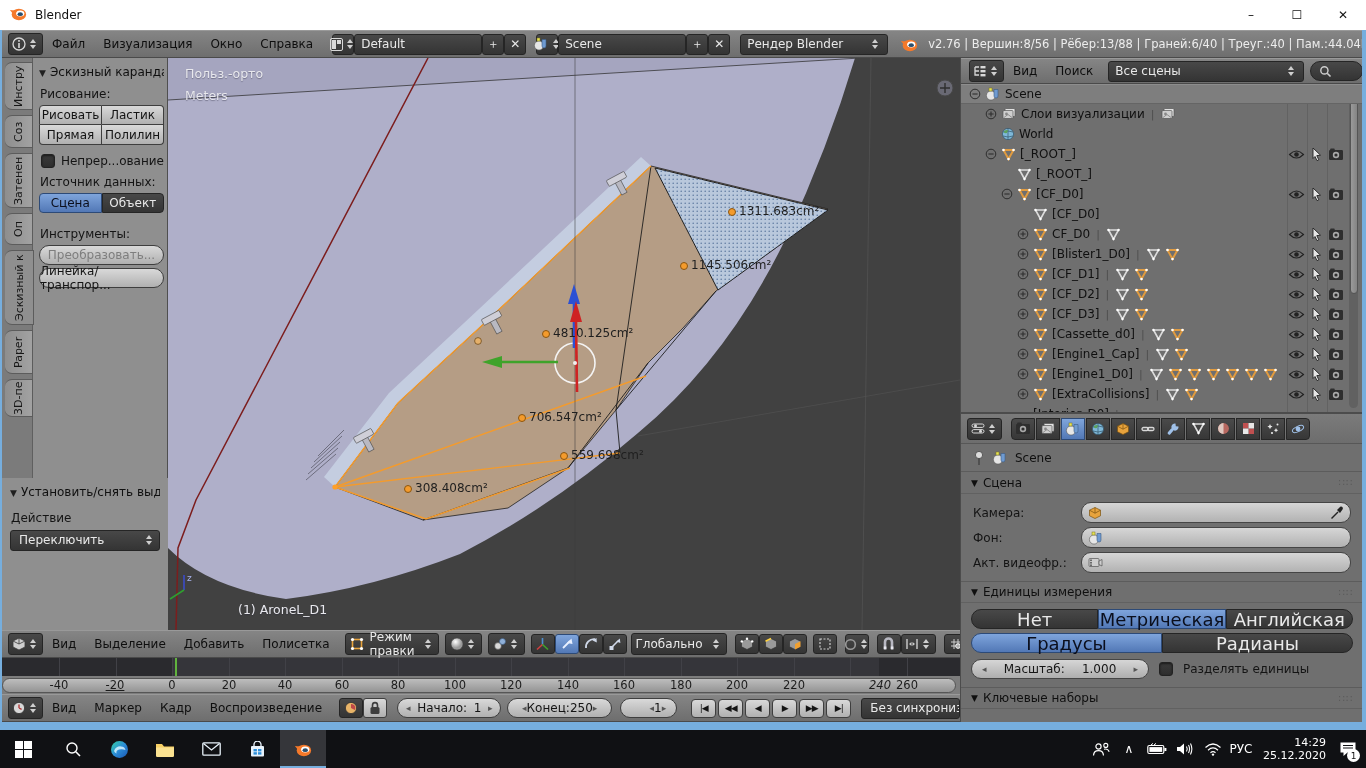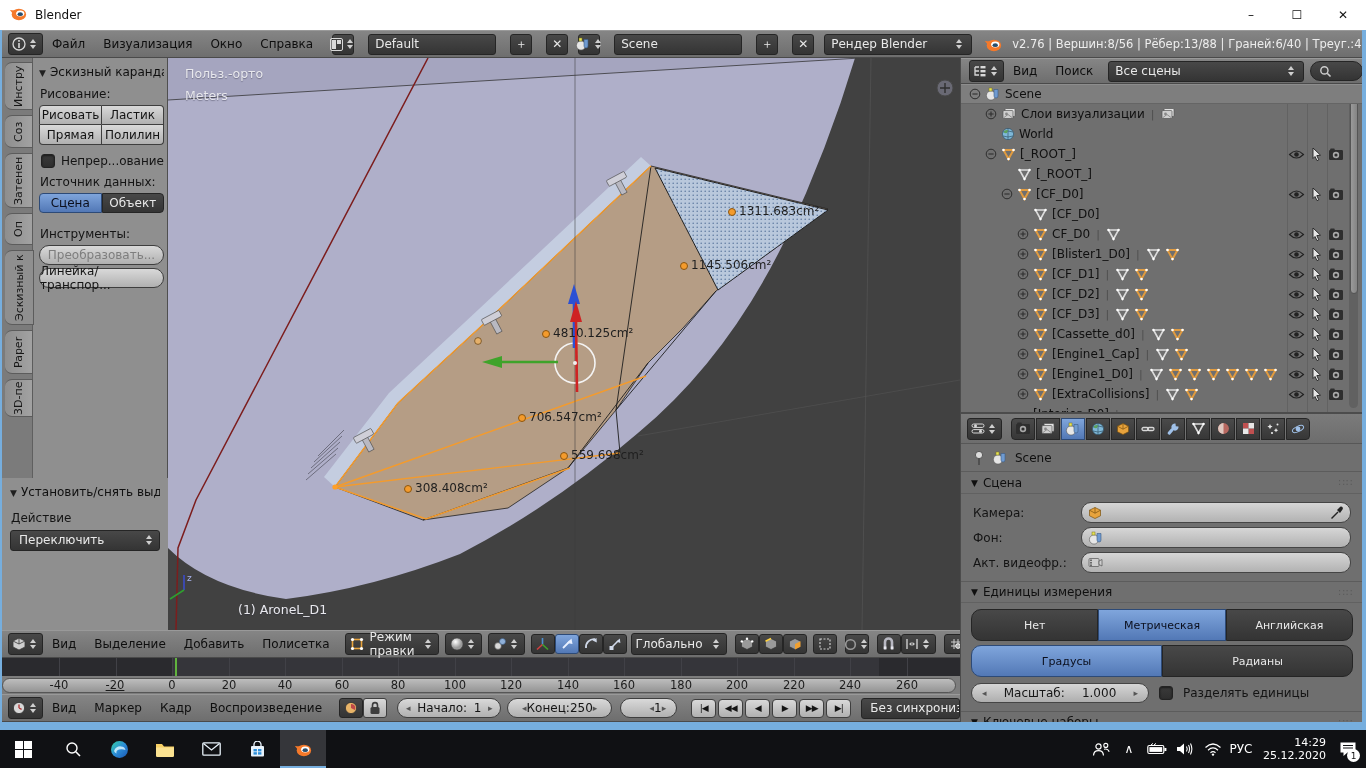--- a/index.html
+++ b/index.html
@@ -28,21 +28,21 @@
   .blue  { background:linear-gradient(#7fa5dc,#5278b6); border:1px solid #2d4a77; color:#0b0f1d; }
   .ud { display:inline-flex; flex-direction:column; gap:2px; margin:0 3px 0 4px; }
   .ud i { width:0; height:0; border-left:3.5px solid transparent; border-right:3.5px solid transparent; }
   .ud i.u { border-bottom:4px solid #cfcfcf; } .ud i.d { border-top:4px solid #cfcfcf; }
   .ebtn { height:22px; padding:0 3px; }
   svg.ic { display:block; }
 
   
   .infobar { position:absolute; left:0; top:30px; width:1366px; height:28px; display:flex; align-items:center; }
   .infobar .stats { font-size:11.5px; color:#ededed; margin-left:10px; white-space:nowrap; overflow:hidden; }
-  .grp { display:inline-flex; align-items:flex-start; gap:14px; margin-left:10px; }
+  .grp { display:inline-flex; align-items:flex-start; gap:0; margin-left:10px; }
   .fld { height:21px; padding:0 6px; min-width:128px; }
   .sq { width:22px; height:21px; justify-content:center; }
 
   
   .toolshelf { position:absolute; left:2px; top:58px; width:166px; height:572px; background:#8f8f8f; border-right:1px solid #4f4f4f; }
   .tabcol { position:absolute; left:0; top:0; width:31px; height:420px; background:#7b7b7b; border-right:1px solid #5f5f5f; }
   .vtab { position:absolute; left:3px; width:28px; background:linear-gradient(90deg,#a2a2a2,#8e8e8e); border:1px solid #5c5c5c; border-right:none; border-radius:7px 0 0 7px; color:#161616; font-size:11px; display:flex; align-items:center; justify-content:center; writing-mode:vertical-rl; transform:rotate(180deg); border-radius:0 7px 7px 0; }
   .vtab.act { background:#8f8f8f; left:3px; width:29px; }
   .shelfbody { position:absolute; left:32px; top:0; width:134px; height:420px; padding:4px 4px 0 5px; }
   .phdr { font-size:12px; color:#101010; margin:3px 0 8px 0; white-space:nowrap; overflow:hidden; }
@@ -101,21 +101,21 @@
   .ptab.first { border-radius:4px 0 0 4px; } .ptab.last { border-radius:0 4px 4px 0; }
   .ptab.on { background:linear-gradient(#7fa5dc,#5278b6); border-color:#2d4a77; }
   .crumb { height:28px; display:flex; align-items:center; gap:7px; padding-left:12px; font-size:12px; color:#101010; border-bottom:1px solid #5c5c5c; }
   .pphdr { height:22px; display:flex; align-items:center; font-size:12px; color:#0f0f0f; padding:0 10px; border-bottom:1px solid #616161; position:relative; }
   .pphdr .tri { font-size:9px; margin-right:5px; }
   .pphdr .grip { position:absolute; right:10px; color:#5a5a5a; font-size:10px; letter-spacing:1px; }
   .prow { display:flex; align-items:center; padding:2px 12px; }
   .prow .lab { width:108px; font-size:12px; color:#141414; }
   .pfield { flex:1; height:21px; border-radius:10px; background:linear-gradient(#d6d6d6,#b2b2b2); border:1px solid #454545; display:flex; align-items:center; padding:0 6px; position:relative; }
   .segrow { display:flex; padding:2px 10px; }
-  .segrow > div { flex:1; height:32px; font-size:11px; display:flex; align-items:center; justify-content:center; }
+  .segrow > div { flex:1; height:20px; font-size:18px; display:flex; align-items:center; justify-content:center; }
   .sL { border-radius:10px 0 0 10px; } .sR { border-radius:0 10px 10px 0; }
   .scalerow { display:flex; align-items:center; gap:10px; padding:4px 10px; }
   .scalepill { width:178px; height:20px; border-radius:10px; background:linear-gradient(#d6d6d6,#aeaeae); border:1px solid #454545; display:flex; align-items:center; justify-content:space-between; padding:0 10px; font-size:12px; color:#161616; }
   .arrL::before { content:"◂"; color:#555; font-size:9px; } .arrR::after { content:"▸"; color:#555; font-size:9px; }
 
   
   .taskbar { position:absolute; left:0; top:730px; width:1366px; height:38px; background:#101114; display:flex; align-items:center; }
   .tbicon { width:46px; height:38px; display:flex; align-items:center; justify-content:center; }
   .tbicon.run { background:#35363a; box-shadow:inset 0 -2px 0 #76aede; }
   .tray { position:absolute; right:0; top:0; height:38px; display:flex; align-items:center; gap:4px; padding-right:6px; }
@@ -607,21 +607,21 @@
         <span class="tlnum" style="left: 285px;">40</span>
         <span class="tlnum" style="left: 342px;">60</span>
         <span class="tlnum" style="left: 398px;">80</span>
         <span class="tlnum" style="left: 455px;">100</span>
         <span class="tlnum" style="left: 511px;">120</span>
         <span class="tlnum" style="left: 568px;">140</span>
         <span class="tlnum" style="left: 624px;">160</span>
         <span class="tlnum" style="left: 681px;">180</span>
         <span class="tlnum" style="left: 737px;">200</span>
         <span class="tlnum" style="left: 794px;">220</span>
-        <span class="tlnum" style="left: 850px;">240</span>
+        <span class="tlnum" style="left: 880px; font-style: italic;">240</span>
         <span class="tlnum" style="left: 907px;">260</span>
       </div>
     </div>
 
   <div class="tlh hdr">
     <span class="dark ebtn" style="margin-left:8px">
         <span>
           <svg class="ic" width="14" height="14" viewBox="0 0 14 14">
             <circle cx="7" cy="7" r="5.6" fill="#d8d8d8" stroke="#333" stroke-width="0.8"></circle>
             <path d="M7,7 L7,3.4 M7,7 L9.6,8.4" stroke="#b03030" stroke-width="1.3" fill="none"></path>

